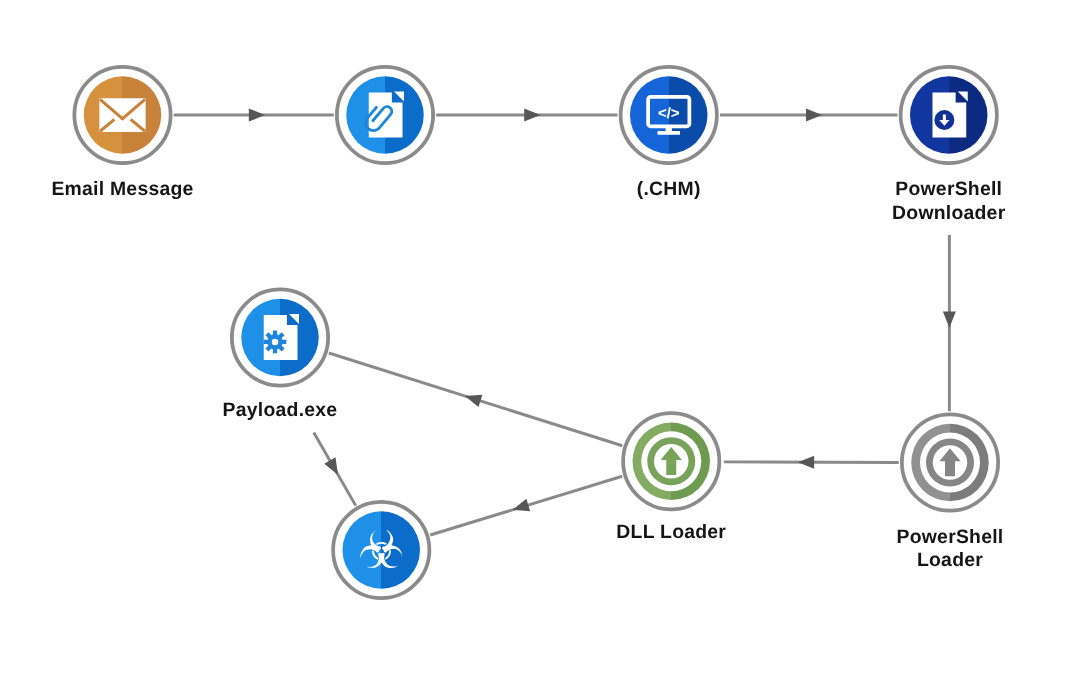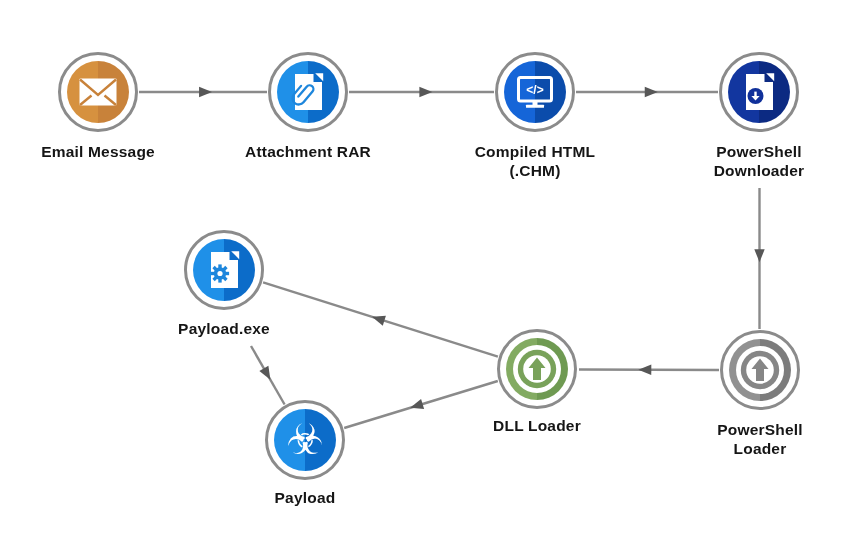--- a/index.html
+++ b/index.html
@@ -72,37 +72,35 @@
         <polygon points="18,13 36.5,13 36.5,21 45,21 45,49 18,49" fill="#ffffff"></polygon>
         <polygon points="38.2,12.2 46.2,20.2 46.2,12.2" fill="#ffffff"></polygon>
         <g transform="translate(28.5,32.5) rotate(40)" fill="none" stroke="var(--ci)" stroke-width="2.3" stroke-linecap="round" stroke-linejoin="round">
           <path d="M -3.5,7 L -3.5,-6 A 3.8,3.8 0 0 1 4.1,-6 L 4.1,8 A 6.2,6.2 0 0 1 -8.3,8 L -8.3,-3"></path>
         </g>
       </svg>
     </div>
   </div>
 </div>
 <div class="label" style="left:198px;top:143px;">
-  <span>Attachment RAR</span>
 </div>
 
 <div class="node-group" style="left: 495px; top: 52px; --c1: #1565d8; --c2: #0b4cab; --ci: #ffffff;">
   <div class="ring">
     <div class="disk">
       <svg class="icon" viewBox="0 0 62 62">
         <rect x="14.5" y="16.5" width="33" height="23.5" rx="2" fill="none" stroke="#ffffff" stroke-width="3"></rect>
         <text x="31" y="33" text-anchor="middle" font-size="12" font-weight="bold" fill="#ffffff" font-family="Liberation Sans, sans-serif">&lt;/&gt;</text>
         <rect x="28.5" y="40" width="5" height="4" fill="#ffffff"></rect>
         <rect x="22" y="43.8" width="18" height="3" rx="0.5" fill="#ffffff"></rect>
       </svg>
     </div>
   </div>
 </div>
 <div class="label" style="left:425px;top:143px;">
-  <span>Compiled HTML</span>
   <span>(.CHM)</span>
 </div>
 
 <div class="node-group" style="left: 719px; top: 52px; --c1: #12369f; --c2: #0c2a82; --ci: #10309a;">
   <div class="ring">
     <div class="disk">
       <svg class="icon" viewBox="0 0 62 62">
         <polygon points="18,13 36.5,13 36.5,21 45,21 45,49 18,49" fill="#ffffff"></polygon>
         <polygon points="38.2,12.2 46.2,20.2 46.2,12.2" fill="#ffffff"></polygon>
         <circle cx="27.5" cy="35" r="8" fill="var(--ci)"></circle>
@@ -147,21 +145,20 @@
 <div class="node-group" style="left: 265px; top: 400px; --c1: #1f90e8; --c2: #0c6cc9; --ci: #ffffff;">
   <div class="ring">
     <div class="disk">
       <svg class="icon" viewBox="0 0 62 62">
         <text x="31" y="45" text-anchor="middle" font-size="42" fill="#ffffff" font-family="DejaVu Sans, sans-serif">☣</text>
       </svg>
     </div>
   </div>
 </div>
 <div class="label" style="left:195px;top:489px;">
-  <span>Payload</span>
 </div>
 
 <div class="node-group" style="left: 497px; top: 329px; --c1: #83ab62; --c2: #6f9a52; --ci: #79a25a;">
   <div class="ring">
     <div class="disk">
       <svg class="icon" viewBox="0 0 62 62">
         <circle cx="31" cy="31" r="24" fill="#ffffff"></circle>
         <circle cx="31" cy="31" r="19.2" fill="var(--ci)"></circle>
         <circle cx="31" cy="31" r="13.8" fill="#ffffff"></circle>
         <polygon points="31,19.5 39.5,30 35,30 35,42 27,42 27,30 22.5,30" fill="var(--ci)"></polygon>

